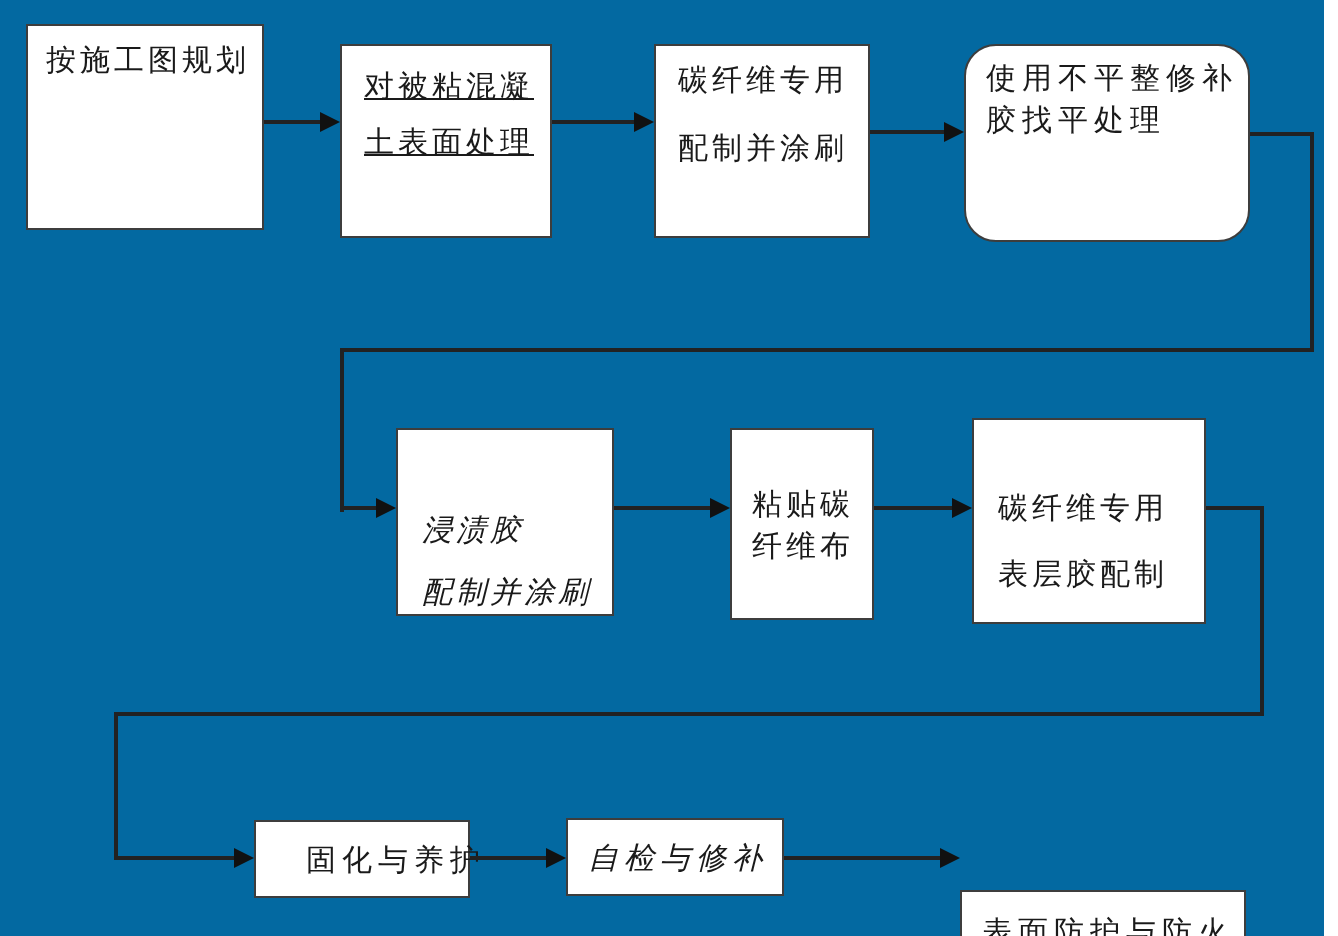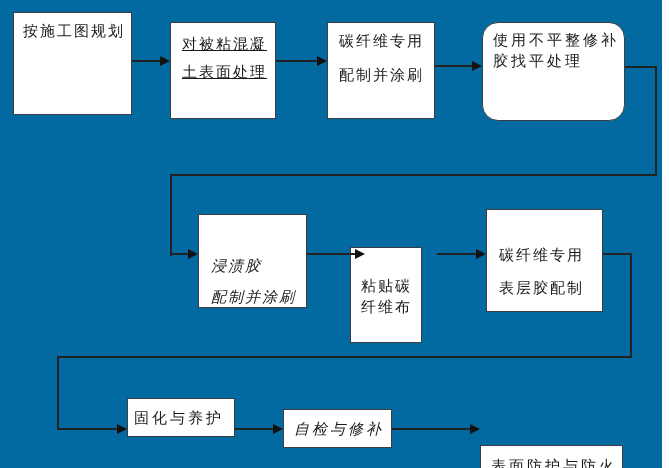--- a/index.html
+++ b/index.html
@@ -24,25 +24,25 @@
 
   
   #n1 { left: 13px;  top: 12px; width: 119px; height: 103px; padding: 7px 0 0 9px;  line-height: 21px; }
   #n2 { left: 170px; top: 22px; width: 106px; height: 97px;  padding: 7px 0 0 11px; line-height: 28px; text-decoration: underline; }
   #n3 { left: 327px; top: 22px; width: 108px; height: 97px;  padding: 8px 0 0 11px; line-height: 19px; }
   #n3 .line-gap { margin-top: 15px; }
   #n4 { left: 482px; top: 22px; width: 143px; height: 99px;  padding: 6px 0 0 10px; line-height: 21px; letter-spacing: 3px; border-radius: 16px; }
 
   
   #n5 { left: 198px; top: 214px; width: 109px; height: 94px;  padding: 35px 0 0 12px; line-height: 31px; font-style: italic; }
-  #n6 { left: 350px; top: 214px; width: 72px;  height: 96px;  padding: 27px 16px 0 10px; line-height: 21px; margin-top: 33px; }
+  #n6 { left: 365px; top: 214px; width: 72px;  height: 96px;  padding: 27px 16px 0 10px; line-height: 21px; }
   #n7 { left: 486px; top: 209px; width: 117px; height: 103px; padding: 28px 0 0 12px; line-height: 33px; }
 
   
-  #n8  { left: 127px; top: 398px; width: 108px; height: 39px; padding: 10px 0 0 6px; letter-spacing: 3px; }
+  #n8  { left: 127px; top: 410px; width: 108px; height: 39px; padding: 10px 0 0 25px; letter-spacing: 3px; }
   #n9  { left: 283px; top: 409px; width: 109px; height: 39px; padding: 10px 0 0 10px; letter-spacing: 3px; font-style: italic; }
   #n10 { left: 480px; top: 409px; width: 143px; height: 40px; padding: 11px 0 0 10px; letter-spacing: 3px; margin-top: 36px; }
 
   
   .hl { position: absolute; height: 2px; background: #222222; }
   .vl { position: absolute; width: 2px;  background: #222222; }
   .ah {
     position: absolute; width: 0; height: 0;
     border-top: 5px solid transparent;
     border-bottom: 5px solid transparent;

